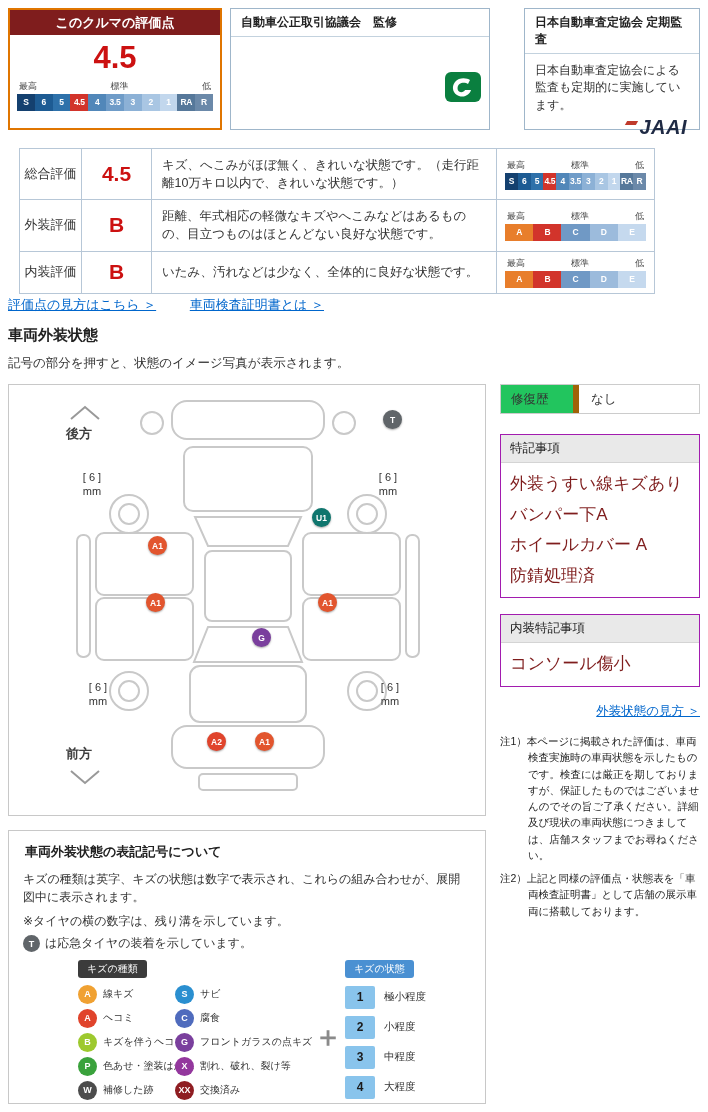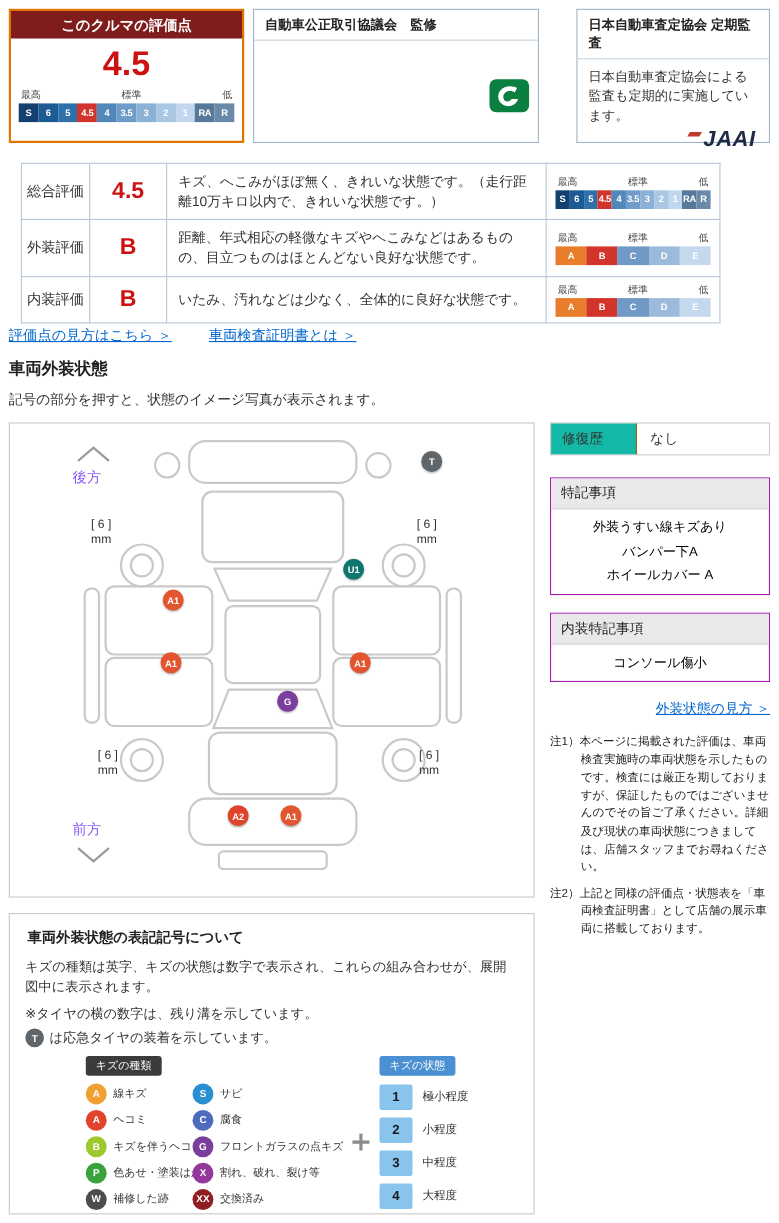--- a/index.html
+++ b/index.html
@@ -42,33 +42,33 @@
 
   
   #table-links { left:8px; top:296px; font-size:13px; }
   a.link { color:#0066cc; text-decoration:underline; margin-right:30px; cursor:pointer; }
   #section-title { left:8px; top:326px; font-size:15px; font-weight:bold; color:#222; }
   #section-subtitle { left:8px; top:355px; font-size:12.5px; color:#333; }
 
   
   #diagram-box { left:8px; top:384px; width:478px; height:432px; border:1px solid #c8c8c8; background:#fff; }
   #diagram-box svg.car { position:absolute; left:0; top:0; }
-  .d-label { position:absolute; font-size:13px; color:#8b5cf6; }
+  .d-label { position:absolute; font-size:13px; color:#404040;font-weight:bold; }
   .tread { position:absolute; width:46px; font-size:11px; color:#333; text-align:center; line-height:1.25; }
   .marker { position:absolute; width:19px; height:19px; border-radius:50%; color:#fff; font-size:8.5px; font-weight:bold;
             display:flex; align-items:center; justify-content:center; cursor:pointer; box-shadow:0 1px 2px rgba(0,0,0,.35); }
 
   
   #sidebar { left:500px; top:384px; width:200px; }
   .repair-table { display:flex; border:1px solid #ccc; height:30px; font-size:12.5px; margin-bottom:20px; }
-  .repair-label { width:78px; display:flex; align-items:center; padding-left:10px; background:#14b8a6; border-right:1px solid #a16207; }
+  .repair-label { width:78px; display:flex; align-items:center; padding-left:10px; background:#22c55e; border-right:6px solid #a16207; }
   .repair-value { flex:1; display:flex; align-items:center; padding-left:12px; }
   .side-block { border:1px solid #a21caf; margin-bottom:16px; }
   .side-head { background:#e9e9e9; padding:5px 9px; font-size:12.5px; color:#222; border-bottom:1px solid #d4d4d4; }
-  .side-body { padding:6px 9px; font-size:12px; line-height:1.8; color:#000000;text-align:center; }
+  .side-body { padding:6px 9px; font-size:17px; line-height:1.8; color:#7f1d1d; }
   .side-link { display:block; text-align:right; color:#0066cc; font-size:12.5px; text-decoration:underline; margin-bottom:13px; cursor:pointer; }
   .disclaimer { font-size:10.5px; line-height:1.55; color:#222; padding-left:28px; text-indent:-28px; margin-bottom:7px; }
 
   
   #legend-box { left:8px; top:830px; width:478px; height:274px; border:1px solid #c8c8c8; padding:12px 14px; background:#fff; }
   .lg-title { font-size:13px; font-weight:bold; color:#222; margin-bottom:9px; padding-left:2px; }
   .lg-desc { font-size:12px; line-height:1.5; margin-bottom:7px; }
   .lg-note { font-size:12px; margin-bottom:5px; }
   .lg-tline { font-size:12px; display:flex; align-items:center; }
   .t-icon { display:inline-flex; width:17px; height:17px; border-radius:50%; background:#606569; color:#fff; font-size:9px;
@@ -279,20 +279,21 @@
     <div class="repair-label">修復歴</div>
     <div class="repair-value">なし</div>
   </div>
 
   <div class="side-block">
     <div class="side-head">特記事項</div>
     <div class="side-body">
       <div>外装うすい線キズあり</div>
       <div>バンパー下A</div>
       <div>ホイールカバー A</div>
+      <div>防錆処理済</div>
     </div>
   </div>
 
   <div class="side-block">
     <div class="side-head">内装特記事項</div>
     <div class="side-body">
       <div>コンソール傷小</div>
     </div>
   </div>
 

